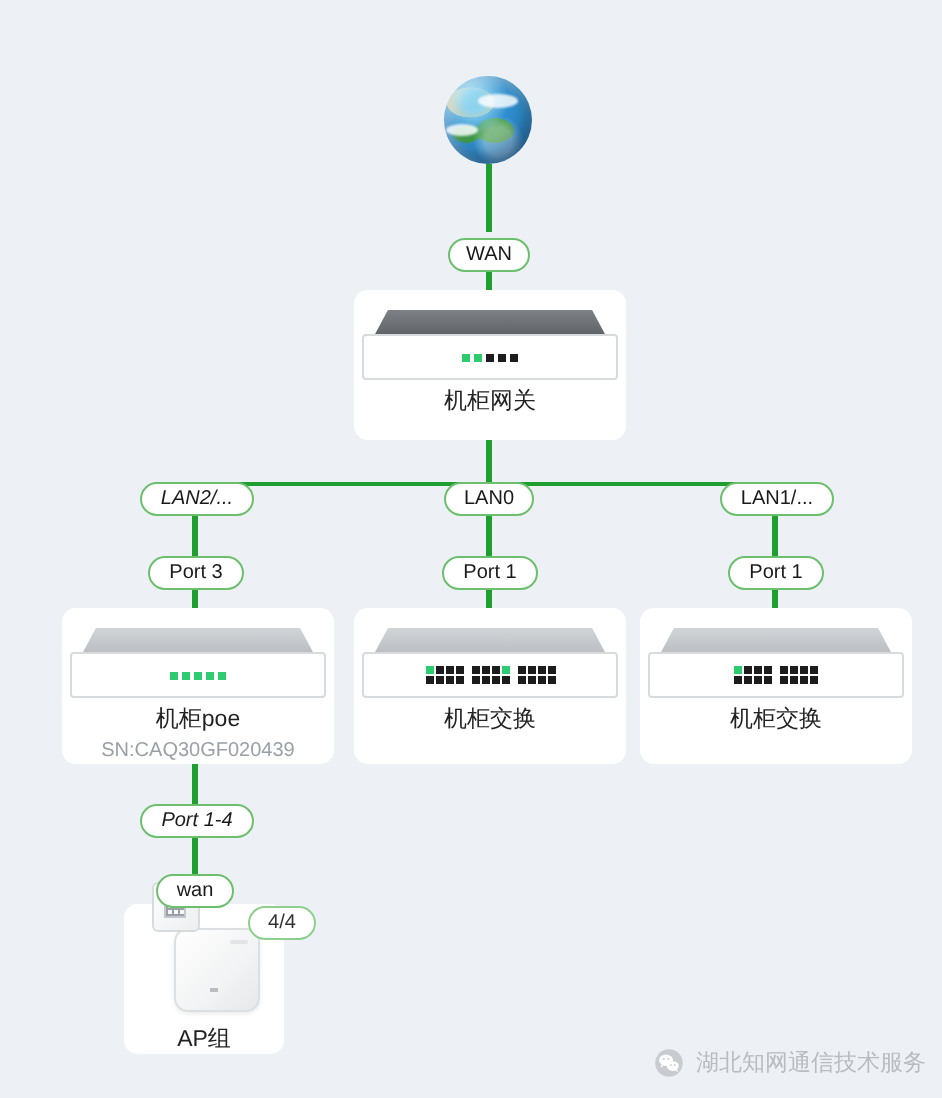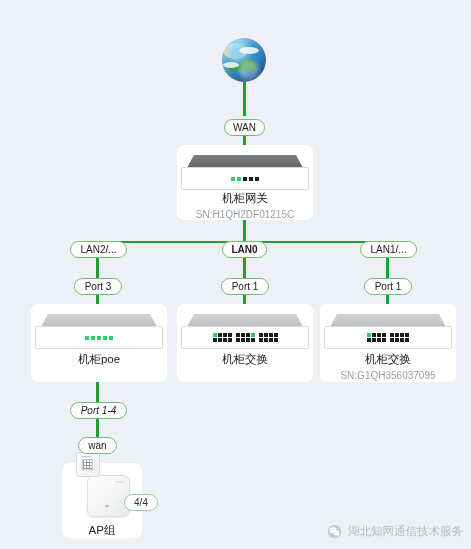--- a/index.html
+++ b/index.html
@@ -279,49 +279,49 @@
         <div class="leds">
           <i></i>
           <i></i>
           <i class="dark"></i>
           <i class="dark"></i>
           <i class="dark"></i>
         </div>
       </div>
     </div>
     <div class="dev-name">机柜网关</div>
-    <div class="dev-sn">SN:H1QH2DF01215C</div>
   </div>
 
   <div class="line-v" style="left:243px; top:219px; height:24px;"></div>
 
   <div class="bus" style="left:88px; top:241px; width:310px; height:14px;"></div>
 
-  <div class="pill" style="left:70px; top:241px; width:57px;">LAN2/...</div>
+  <div class="pill" style="left:70px; top:241px; width:57px;font-style:italic;">LAN2/...</div>
   <div class="line-v" style="left:96px; top:258px; height:20px;"></div>
   <div class="pill" style="left:74px; top:278px; width:48px;">Port 3</div>
   <div class="line-v" style="left:96px; top:295px; height:12px;"></div>
 
   <div class="card" style="left:31px; top:304px; width:136px; height:78px;text-align:right;">
     <div class="chassis light">
       <div class="top"></div>
       <div class="front">
         <div class="leds">
           <i></i>
           <i></i>
           <i></i>
           <i></i>
           <i></i>
         </div>
       </div>
     </div>
     <div class="dev-name">机柜poe</div>
-  </div>
-
-  <div class="pill" style="left:222px; top:241px; width:45px;font-weight:bold;">LAN0</div>
+    <div class="dev-sn">SN:CAQ30GF020439</div>
+  </div>
+
+  <div class="pill" style="left:222px; top:241px; width:45px;">LAN0</div>
   <div class="line-v" style="left:243px; top:258px; height:20px;"></div>
   <div class="pill" style="left:221px; top:278px; width:48px;">Port 1</div>
   <div class="line-v" style="left:243px; top:295px; height:12px;"></div>
 
   <div class="card" style="left:177px; top:304px; width:136px; height:78px;">
     <div class="chassis light">
       <div class="top"></div>
       <div class="front">
         <div class="ports">
           <div class="port-group">
@@ -387,32 +387,31 @@
             <s></s>
             <s></s>
             <s></s>
             <s></s>
             <s></s>
           </div>
         </div>
       </div>
     </div>
     <div class="dev-name">机柜交换</div>
-    <div class="dev-sn">SN:G1QH356037095</div>
   </div>
 
   <div class="line-v" style="left:96px; top:381px; height:22px;"></div>
   <div class="pill" style="left:70px; top:402px; width:57px;font-style:italic;">Port 1-4</div>
   <div class="line-v" style="left:96px; top:419px; height:19px;"></div>
   <div class="pill" style="left:78px; top:437px; width:39px;">wan</div>
   <div class="line-v" style="left:96px; top:454px; height:12px;"></div>
 
-  <div class="pill badge" style="left:124px; top:453px; width:34px;margin-top:41px;">4/4</div>
-
-  <div class="card" style="left:62px; top:463px; width:80px; height:75px;gap:42px;">
+  <div class="pill badge" style="left:124px; top:453px; width:34px;">4/4</div>
+
+  <div class="card" style="left:62px; top:452px; width:80px; height:75px;gap:42px;">
     <div class="ap-icon">
       <div class="ap-body">
         <div class="slot"></div>
         <div class="dot"></div>
       </div>
       <div class="ap-sub">
         <div class="bar"></div>
         <div class="grid"></div>
       </div>
     </div>

